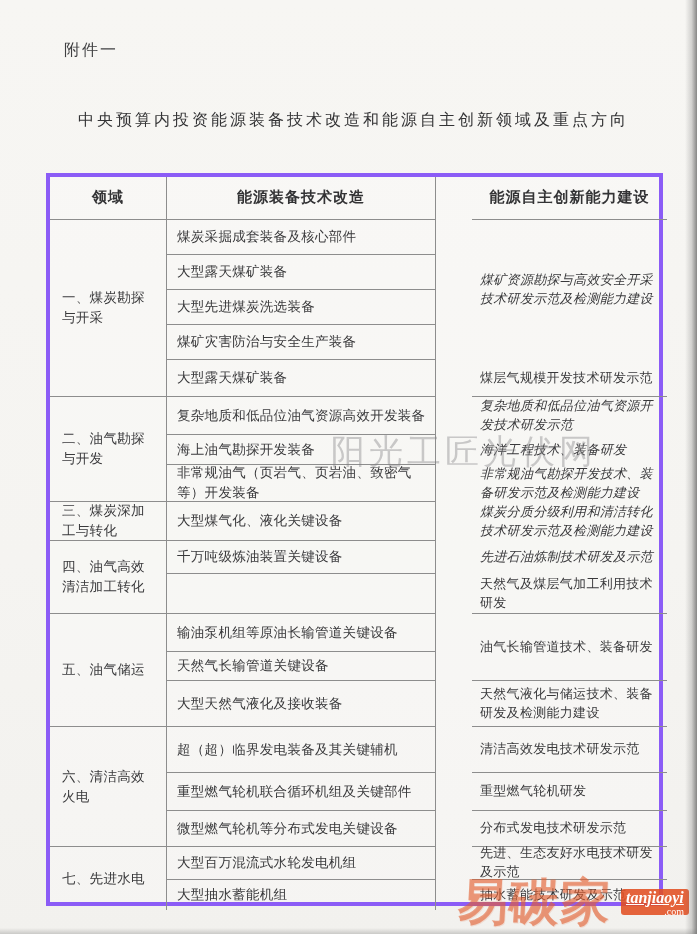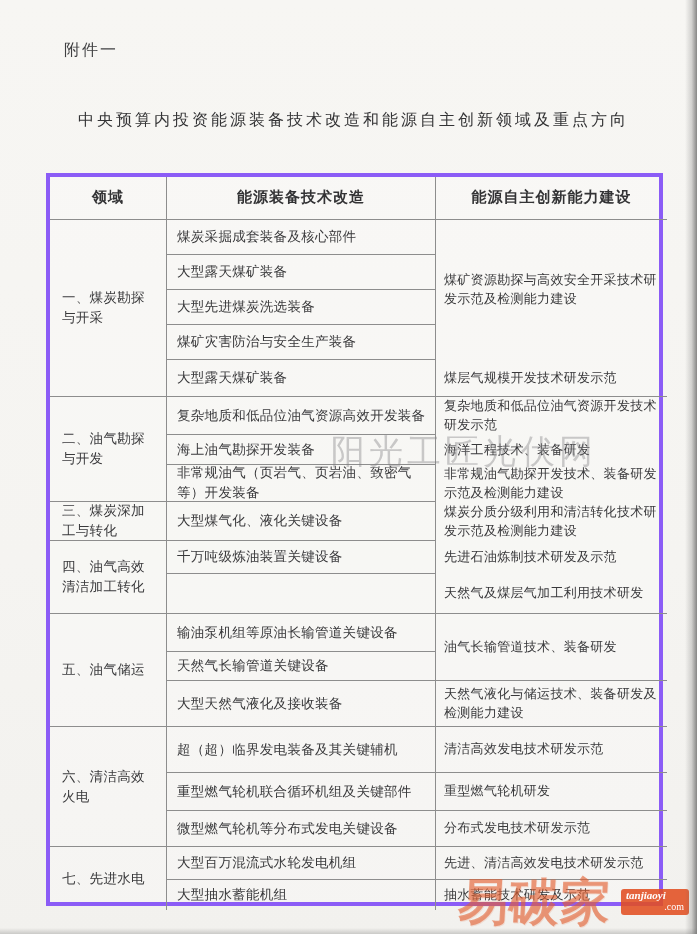--- a/index.html
+++ b/index.html
@@ -38,23 +38,23 @@
     box-sizing:border-box;
     display:flex;align-items:center;
     padding:3px 5px 3px 10px;
     font-size:13.5px;line-height:1.45;
     color:#39393b;
     letter-spacing:0.3px;
   }
   .col3{font-size:13px;padding-left:8px;padding-right:5px;}
   .c1{padding:3px 12px;font-size:13.5px;}
   .hd{justify-content:center;text-align:center;font-weight:600;font-size:15px;letter-spacing:1px;padding:3px 4px;color:#333335;}
-  .lastcol{border-right:none;}
+  .lastcol{border-right:none;margin-left:36px;}
   .lastrow{border-bottom:none;}
-  .nb{border-bottom:none;}
+  .nb{border-bottom:none;font-style:italic;}
 
   .wm-center{
     position:absolute;left:331px;top:429px;
     font-size:34px;letter-spacing:4px;white-space:nowrap;
     color:rgba(128,128,130,0.40);
     z-index:5;font-weight:400;
   }
   .logo{
     position:absolute;left:458px;top:869px;z-index:6;
     font-size:50px;font-weight:bold;letter-spacing:1px;white-space:nowrap;
@@ -62,21 +62,21 @@
     transform:skewX(-3deg);
     text-shadow:1px 1px 0 rgba(226,94,48,0.15);
   }
   .logo-box{
     position:absolute;left:621px;top:889px;z-index:7;
     width:68px;height:26px;border-radius:3px;
     background:rgba(225,78,34,0.88);
     color:#fff;box-sizing:border-box;padding:1px 5px 0 5px;
     line-height:1;
   }
-  .logo-site{font-style:italic;font-weight:bold;font-size:11px;display:block;}
+  .logo-site{font-style:italic;font-weight:bold;font-size:16px;display:block;text-decoration:underline;}
   .logo-tld{font-size:10px;display:block;text-align:right;margin-top:1px;}
 
   .edge-right{
     position:absolute;top:0;right:0;width:12px;height:934px;z-index:9;
     background:linear-gradient(to right,rgba(110,110,110,0) 0%,rgba(100,100,100,0.25) 55%,rgba(75,75,75,0.65) 100%);
   }
   .edge-bottom{
     position:absolute;left:0;bottom:0;width:697px;height:6px;z-index:9;
     background:linear-gradient(to bottom,rgba(120,120,120,0) 0%,rgba(110,110,110,0.30) 100%);
   }
@@ -130,21 +130,21 @@
       <div class="c col3 lastcol nb" style="grid-area:9/3/10/4">非常规油气勘探开发技术、装备研发示范及检测能力建设</div>
       <div class="c col3 lastcol nb" style="grid-area:8/3/9/4">海洋工程技术、装备研发</div>
       <div class="c col3 lastcol nb" style="grid-area:10/3/11/4">煤炭分质分级利用和清洁转化技术研发示范及检测能力建设</div>
       <div class="c col3 lastcol nb" style="grid-area:11/3/12/4">先进石油炼制技术研发及示范</div>
       <div class="c col3 lastcol" style="grid-area:12/3/13/4">天然气及煤层气加工利用技术研发</div>
       <div class="c col3 lastcol" style="grid-area:13/3/15/4">油气长输管道技术、装备研发</div>
       <div class="c col3 lastcol" style="grid-area:15/3/16/4">天然气液化与储运技术、装备研发及检测能力建设</div>
       <div class="c col3 lastcol" style="grid-area:16/3/17/4">清洁高效发电技术研发示范</div>
       <div class="c col3 lastcol" style="grid-area:17/3/18/4">重型燃气轮机研发</div>
       <div class="c col3 lastcol" style="grid-area:18/3/19/4">分布式发电技术研发示范</div>
-      <div class="c col3 lastcol" style="grid-area:19/3/20/4">先进、清洁高效发电技术研发示范</div>
+      <div class="c col3 lastcol" style="grid-area:19/3/20/4">先进、生态友好水电技术研发及示范</div>
       <div class="c col3 lastcol lastrow" style="grid-area:20/3/21/4">抽水蓄能技术研发及示范</div>
     </div>
 
     <div class="wm-center">阳光工匠光伏网</div>
 
     <div class="logo">易碳家</div>
     <div class="logo-box">
       <span class="logo-site">tanjiaoyi</span>
       <span class="logo-tld">.com</span>
     </div>

